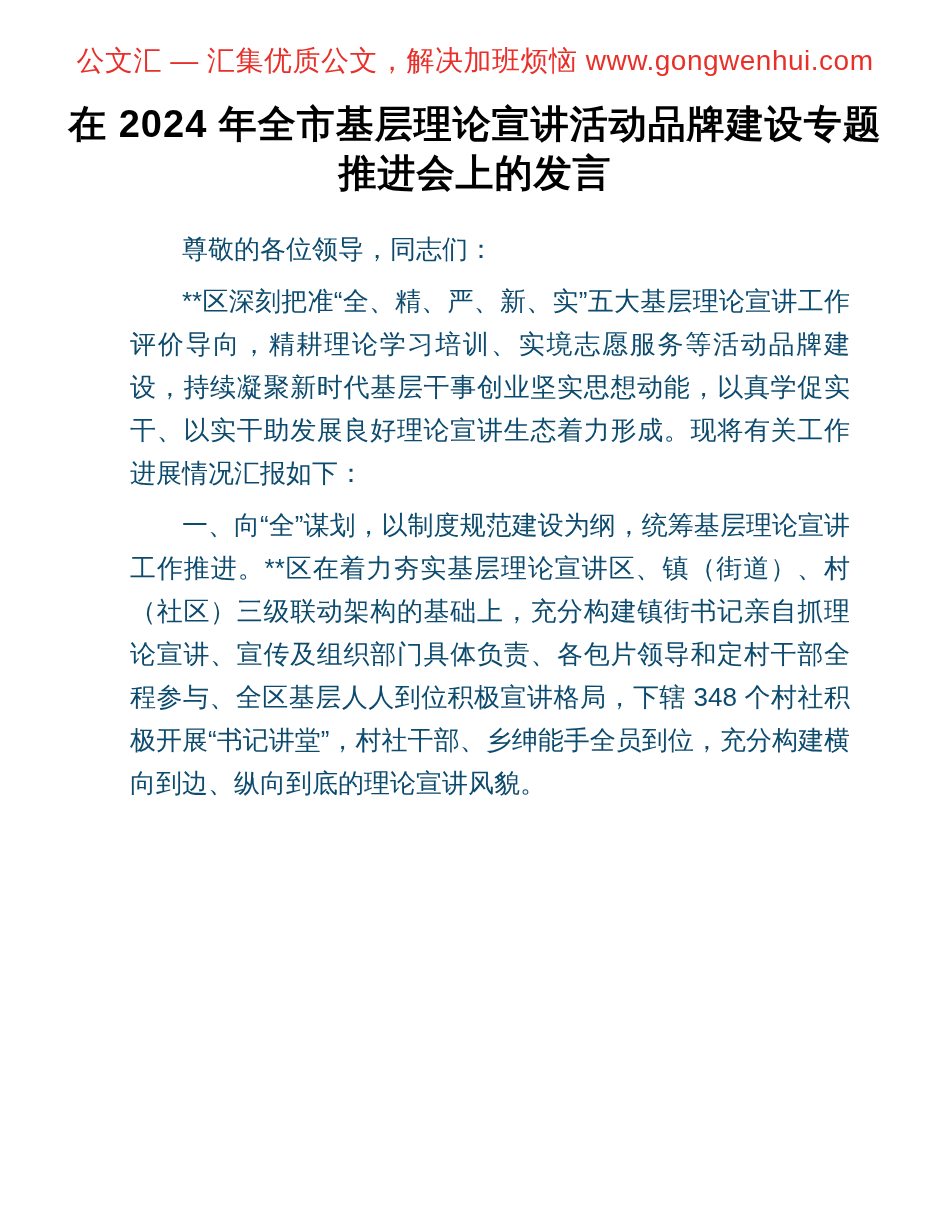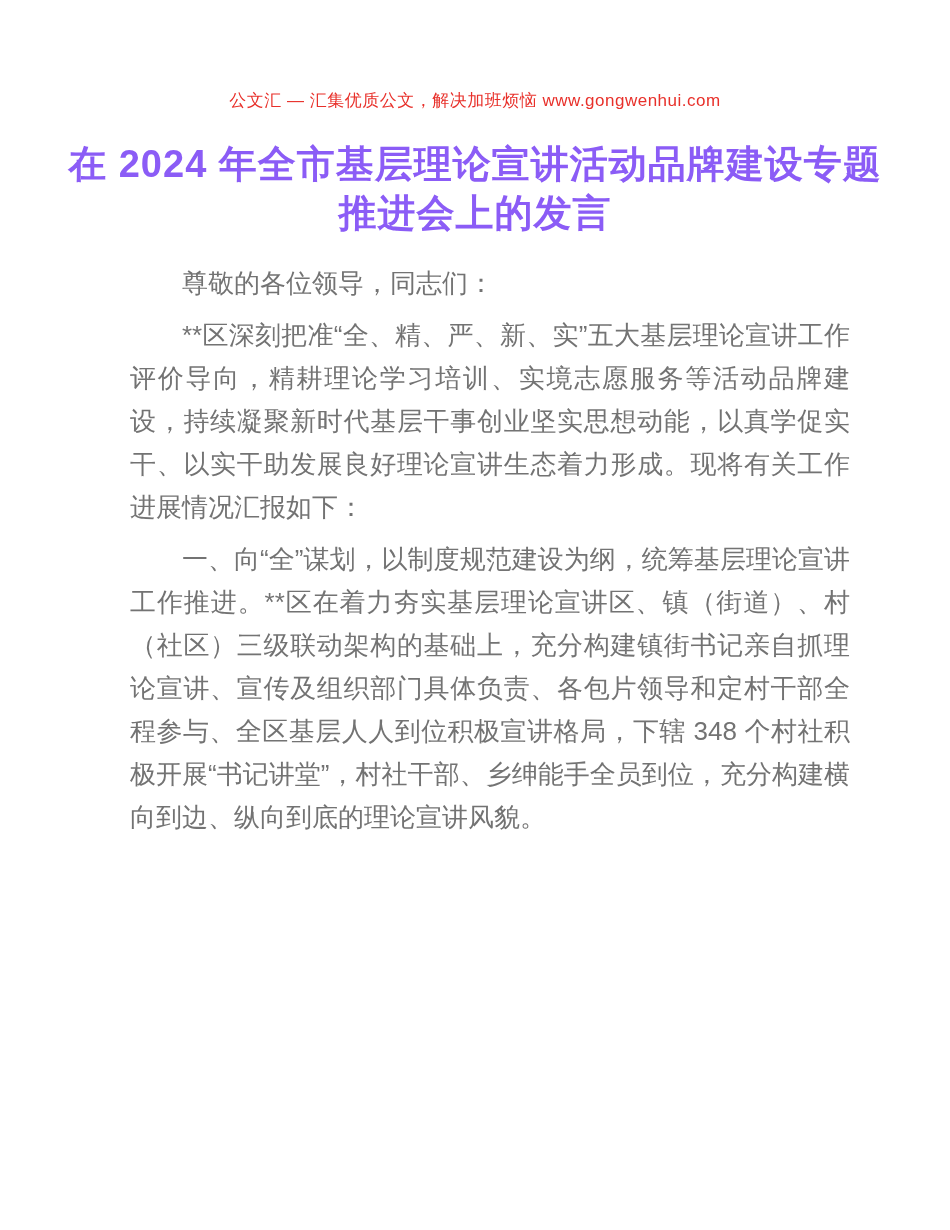--- a/index.html
+++ b/index.html
@@ -18,43 +18,42 @@
     position: relative;
     width: 950px;
     height: 1230px;
     background: #ffffff;
     box-sizing: border-box;
   }
   .promo-banner {
     width: 950px;
     padding-top: 46px;
     text-align: center;
-    font-size: 17px;
+    font-size: 28px;
     line-height: 30px;
     color: #e8302a;
     letter-spacing: 0.5px;
-    margin-top: 40px;
   }
   .doc-title {
     width: 950px;
     margin-top: 24px;
     text-align: center;
     font-size: 38px;
     font-weight: bold;
     line-height: 49px;
     letter-spacing: 1px;
-    color: #8b5cf6;
+    color: #000000;
   }
   .doc-body {
-    margin: 24px 100px 0 130px;
+    margin: 30px 100px 0 130px;
     font-size: 26px;
     line-height: 43px;
     text-align: justify;
     text-justify: inter-ideograph;
-    color: #737373;
+    color: #0c4a6e;
   }
   .doc-body p {
     margin: 0 0 9px 0;
     text-indent: 2em;
     word-break: break-all;
   }
 </style>
 </head>
 <body>
 

